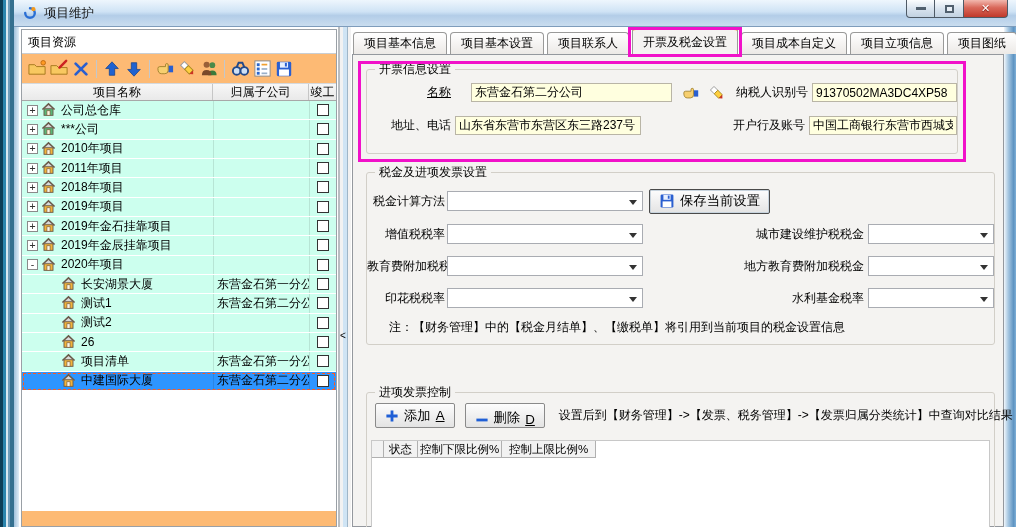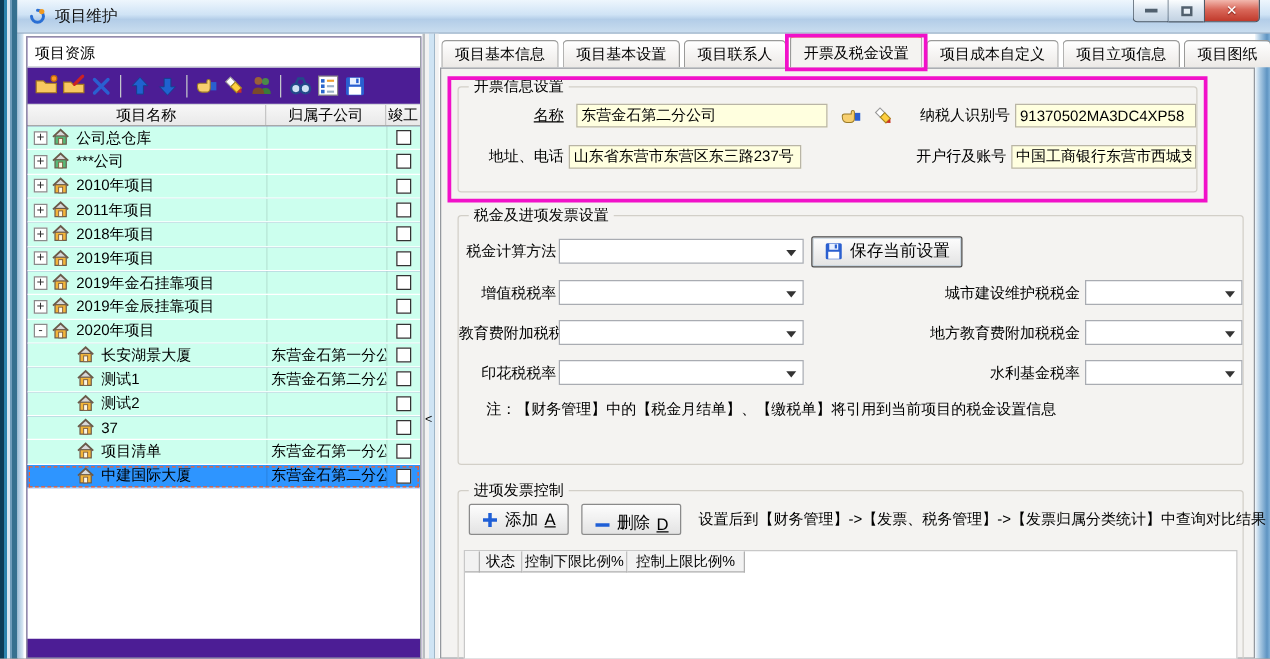--- a/index.html
+++ b/index.html
@@ -27,21 +27,21 @@
   .glyph-min{width:10px;height:3px;background:#51606e;}
   .glyph-max{width:9px;height:8px;border:2px solid #51606e;background:#e8eff6;}
 
   .frame-left{position:absolute;left:0;top:27px;bottom:0;width:5px;
     background:linear-gradient(90deg,#9fc0da,#e1edf7);}
   .frame-right{position:absolute;right:0;top:27px;bottom:0;width:12px;
     background:linear-gradient(90deg,#f0f6fb,#a8c8e2 35%,#5e94c2 80%,#7fb0d8);}
   .content{position:absolute;left:5px;right:12px;top:27px;bottom:0;background:#fff;}
 
   
-  .left-panel{position:absolute;left:2px;top:2px;width:316px;bottom:0;background:#4c1d95;border:1px solid #9aa0a6;}
+  .left-panel{position:absolute;left:2px;top:2px;width:316px;bottom:0;background:#fdba74;border:1px solid #9aa0a6;}
   .lp-caption{height:24px;line-height:24px;padding-left:6px;border-bottom:1px solid #c9ced3;background:#fff;}
   .toolbar{height:30px;display:flex;align-items:center;padding:0 4px;border-bottom:1px solid #d5d9dd;}
   .tbtn{width:22px;height:22px;display:flex;align-items:center;justify-content:center;flex:none;}
   .tsep{width:1px;height:18px;background:#c3c7cb;margin:0 4px;flex:none;}
   .tree-header{height:17px;display:flex;background:linear-gradient(#f7f7f7,#e9e9e9);border-bottom:1px solid #a8a8a8;font-size:12px;}
   .th-cell{display:flex;align-items:center;justify-content:center;border-right:1px solid #c6c6c6;overflow:hidden;white-space:nowrap;}
   .th-name{flex:1;}
   .th-company{width:96px;flex:none;}
   .th-check{width:27px;flex:none;border-right:none;}
   .tree-body{position:relative;}
@@ -81,21 +81,21 @@
   .legend{position:absolute;top:-9px;left:8px;background:#f4f3f1;padding:0 4px;white-space:nowrap;}
 
   #g1{left:13px;top:14px;width:592px;height:85px;}
   .frow{position:absolute;left:0;width:100%;height:21px;display:flex;align-items:center;}
   .flabel{text-align:right;white-space:nowrap;flex:none;}
   .flabel.grow{flex:1;}
   .yin{height:19px;background:#ffffdf;border:1px solid #b9b5a6;font-size:12px;padding:0 3px;color:#000;
        font-family:"Liberation Sans","DejaVu Sans",sans-serif;}
   .mini-icon{width:20px;height:18px;flex:none;display:flex;align-items:center;justify-content:center;cursor:pointer;}
 
-  #g2{left:13px;top:117px;width:629px;height:200px;}
+  #g2{left:13px;top:117px;width:629px;height:173px;}
   .trow{position:absolute;left:0;width:100%;height:22px;display:flex;align-items:center;}
   .combo{height:20px;background:#fff;border:1px solid #a9acb2;position:relative;flex:none;cursor:pointer;}
   .combo::after{content:"";position:absolute;right:5px;top:8px;border:4px solid transparent;border-top:5px solid #333;}
   .cbtn{height:25px;display:inline-flex;align-items:center;gap:5px;padding:0 9px;border:1px solid #8a8a8a;
     background:linear-gradient(#fdfdfd,#e3e3e3);border-radius:2px;cursor:pointer;white-space:nowrap;}
   .cbtn.default{border:1px solid #4a4a4a;box-shadow:inset 0 0 0 1px #c8d4de;}
   .note{position:absolute;left:22px;top:146px;white-space:nowrap;}
 
   #g3{left:13px;top:299px;width:629px;height:172px;margin-top:38px;}
   .g3-btnrow{position:absolute;left:8px;top:10px;display:flex;align-items:center;}
@@ -429,21 +429,21 @@
 
             <div class="row i12 child">
               <span class="exp"></span>
               <span class="house yellow">
                 <svg viewBox="0 0 16 16" width="15" height="15">
                   <path d="M1.5 8 L8 2 L14.5 8" fill="#d8d8d8" stroke="#6a5a4a" stroke-width="1.6"></path>
                   <rect x="3.2" y="7.2" width="9.6" height="7" fill="currentColor" stroke="#6a5a4a"></rect>
                   <rect x="6.3" y="9.3" width="3.4" height="4.9" fill="#fdf6e3" stroke="#806040" stroke-width="0.8"></rect>
                 </svg>
               </span>
-              <span class="cell-label">37</span>
+              <span class="cell-label">26</span>
               <span class="cell-company"></span>
               <span class="cell-check">
                 <span class="cb"></span>
               </span>
             </div>
 
             <div class="row i13 child">
               <span class="exp"></span>
               <span class="house yellow">
                 <svg viewBox="0 0 16 16" width="15" height="15">
@@ -516,21 +516,21 @@
 
         </div>
 
         <div class="rp-body">
           <div class="annot1"></div>
 
           <div class="group" id="g1">
             <span class="legend">开票信息设置</span>
             <div class="frow" style="top:12px;">
               <span class="flabel" style="width:84px;text-decoration:underline;">名称</span>
-              <input class="yin" style="margin-left: 10px; width: 201px;" value="东营金石第二分公司">
+              <input class="yin" style="margin-left: 20px; width: 201px;" value="东营金石第二分公司">
               <span class="mini-icon" style="margin-left:9px;">
                 <svg viewBox="0 0 20 20" width="18" height="18">
                     <rect x="13" y="7" width="5" height="7" fill="#2a5fd0"></rect>
                     <path d="M2 10 q0-2 2-2 h6 V6.2 q0-1.4 1.4-1.4 q1.4 0 1.4 1.4 V12 q0 3.5-3.5 3.5 H6 q-4 0-4-5.5z" fill="#f7cf6f" stroke="#9a7a28" stroke-width="0.9"></path>
                   </svg>
               </span>
               <span class="mini-icon" style="margin-left:6px;">
                 <svg viewBox="0 0 20 20" width="18" height="18">
                     <g transform="rotate(-45 10 10)">
                       <rect x="7.2" y="2.5" width="5.6" height="6" fill="#fff" stroke="#999"></rect>

